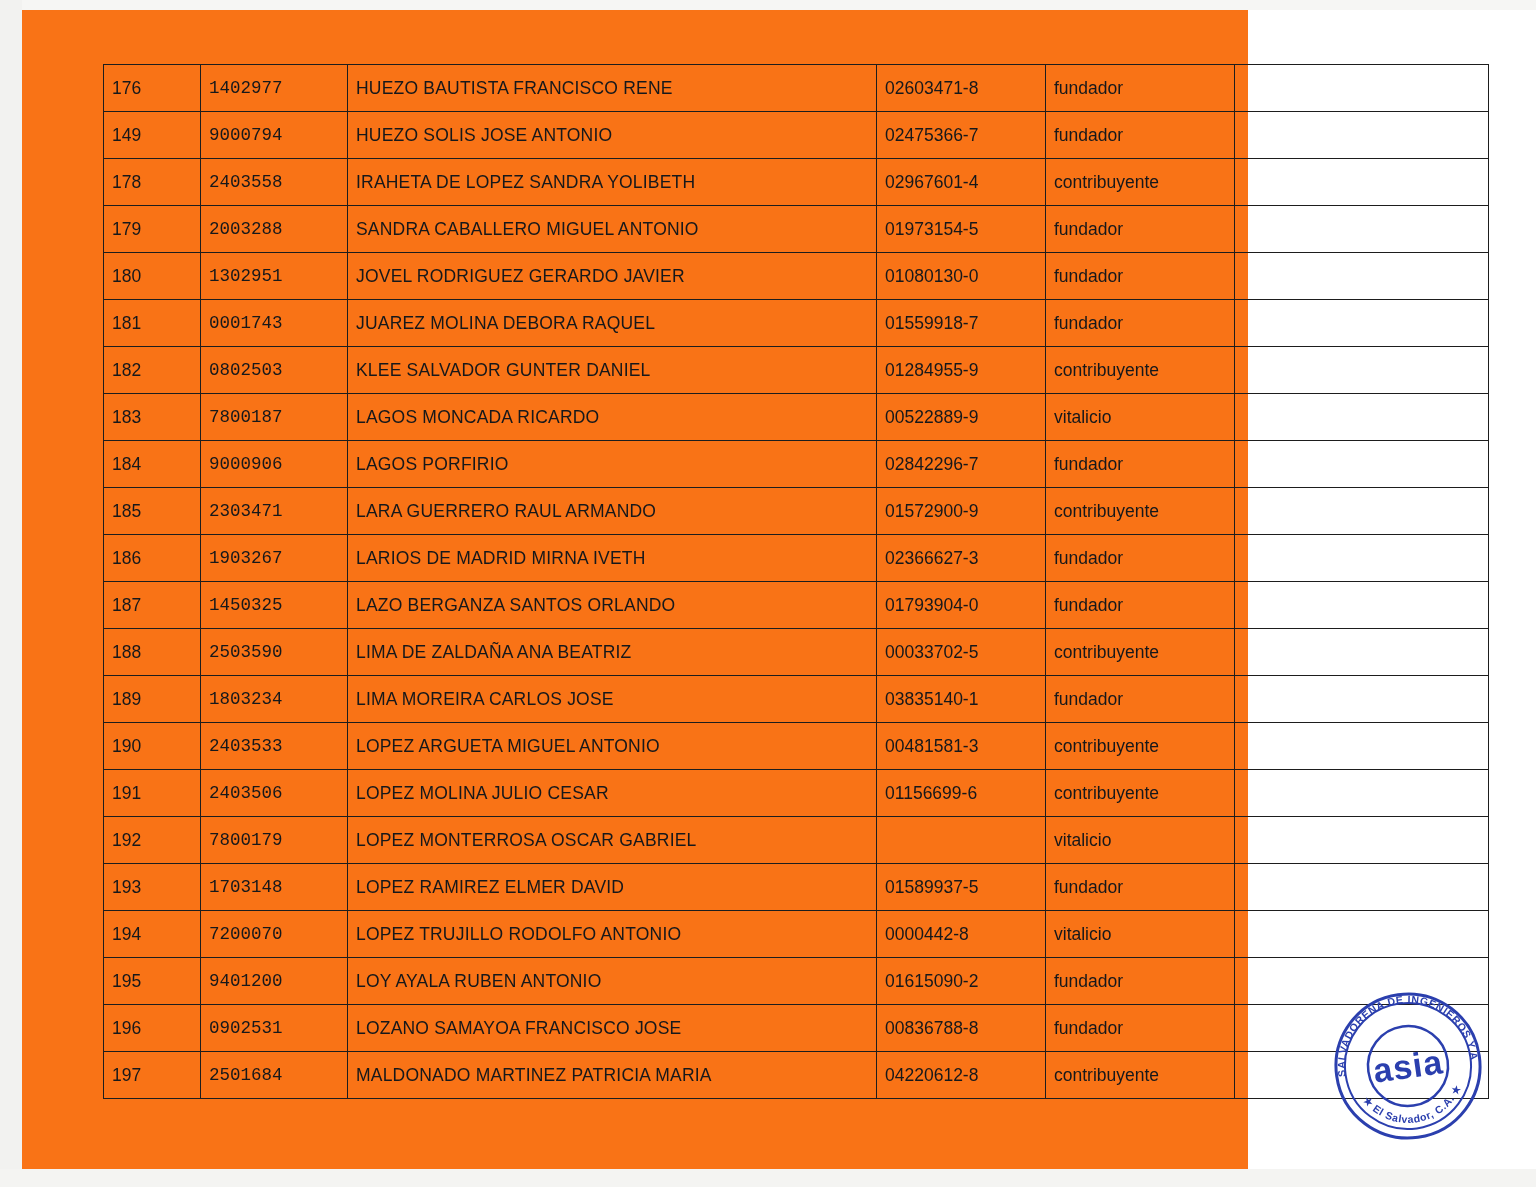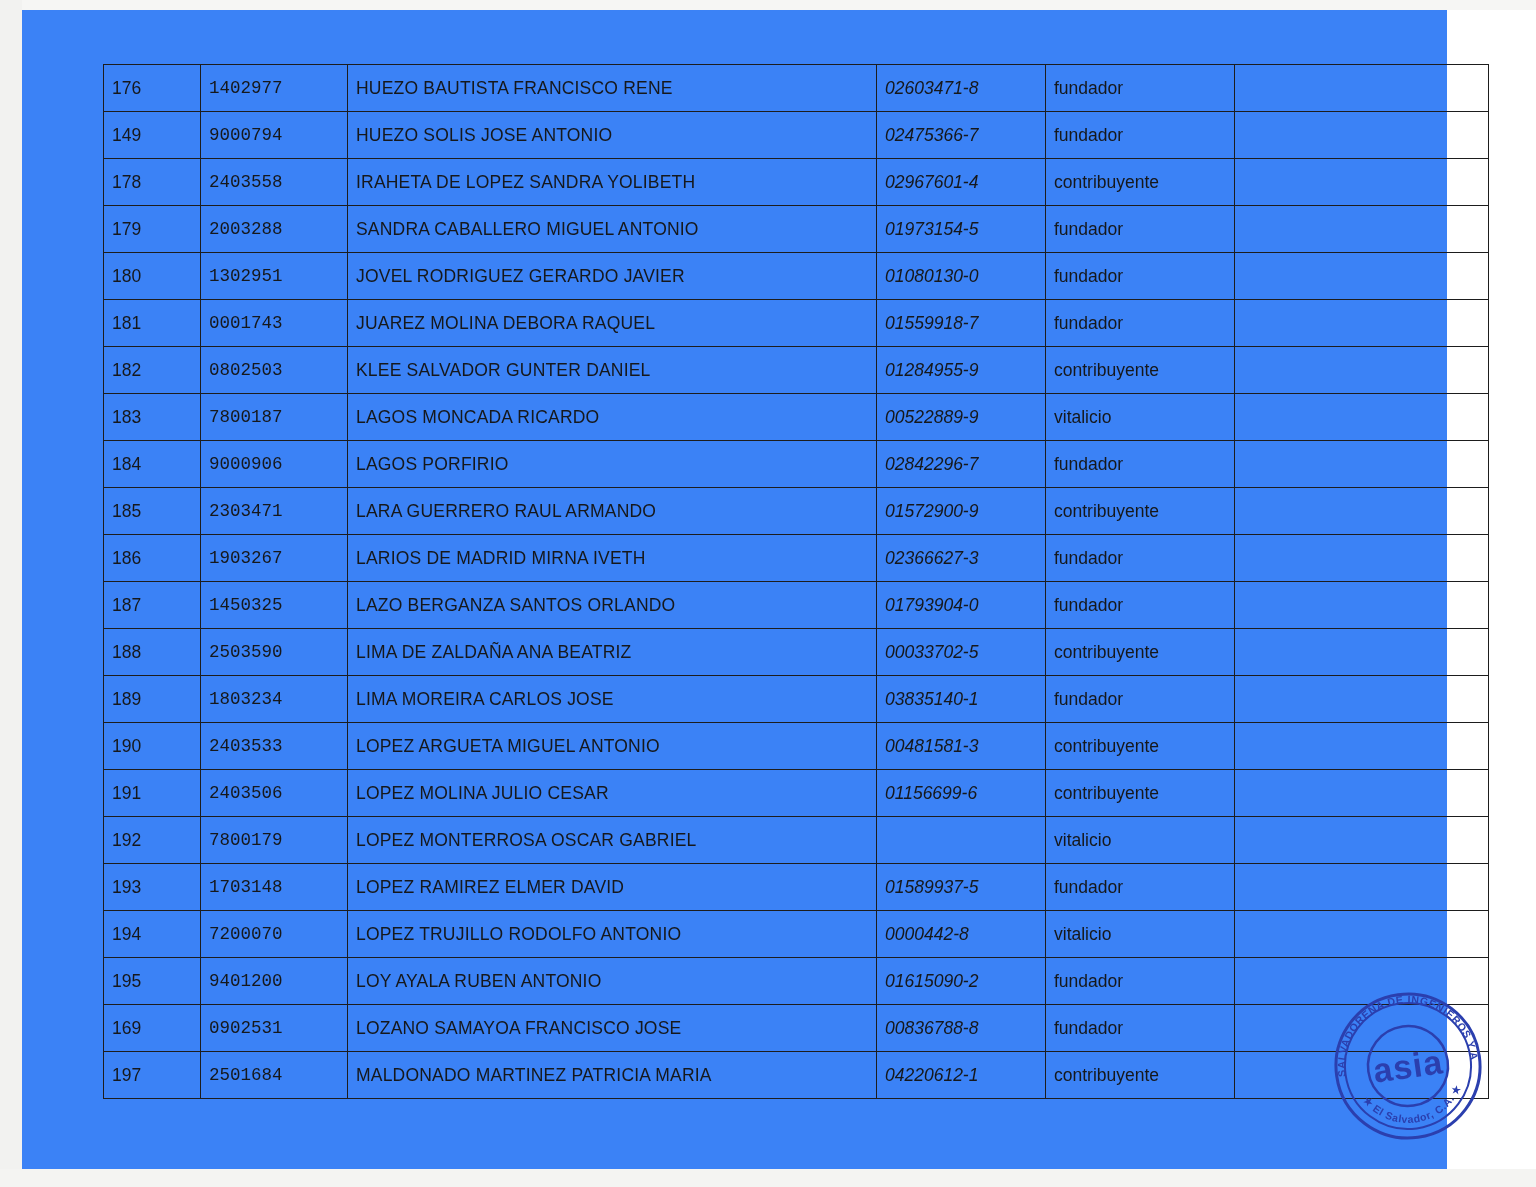--- a/index.html
+++ b/index.html
@@ -10,23 +10,23 @@
   body {
     width: 1536px;
     height: 1187px;
     font-family: "Liberation Sans", sans-serif;
     position: relative;
     overflow: hidden;
   }
   .page {
     position: absolute;
     left: 0; top: 0;
-    width: 1447px;
+    width: 1248px;
     height: 1187px;
-    background: #3b82f6;
+    background: #f97316;
   }
   
   .scan-edge-left {
     position: absolute;
     left: 0; top: 0;
     width: 22px; height: 1187px;
     background: #f2f2f0;
   }
   .scan-edge-bottom {
     position: absolute;
@@ -57,21 +57,21 @@
     padding: 0 0 0 8px;
     font-size: 17.5px;
     color: #16181b;
     vertical-align: middle;
     white-space: nowrap;
     overflow: hidden;
   }
   td.c-num      { width: 88px;  padding-left: 10px; }
   td.c-code     { width: 138px; padding-left: 10px; font-family: Liberation Mono, monospace; }
   td.c-name     { width: 520px; padding-left: 12px; letter-spacing: 0.2px; }
-  td.c-nit      { width: 160px; padding-left: 10px; font-style: italic; }
+  td.c-nit      { width: 160px; padding-left: 10px; }
   td.c-type     { width: 180px; padding-left: 10px; }
   td.c-blank    { width: 245px; }
   .stamp {
     position: absolute;
     left: 1325px;
     top: 983px;
     width: 166px;
     height: 166px;
     pointer-events: none;
   }
@@ -242,32 +242,32 @@
           </tr>
           <tr>
             <td class="c-num">195</td>
             <td class="c-code">9401200</td>
             <td class="c-name">LOY AYALA RUBEN ANTONIO</td>
             <td class="c-nit">01615090-2</td>
             <td class="c-type">fundador</td>
             <td class="c-blank"></td>
           </tr>
           <tr>
-            <td class="c-num">169</td>
+            <td class="c-num">196</td>
             <td class="c-code">0902531</td>
             <td class="c-name">LOZANO SAMAYOA FRANCISCO JOSE</td>
             <td class="c-nit">00836788-8</td>
             <td class="c-type">fundador</td>
             <td class="c-blank"></td>
           </tr>
           <tr>
             <td class="c-num">197</td>
             <td class="c-code">2501684</td>
             <td class="c-name">MALDONADO MARTINEZ PATRICIA MARIA</td>
-            <td class="c-nit">04220612-1</td>
+            <td class="c-nit">04220612-8</td>
             <td class="c-type">contribuyente</td>
             <td class="c-blank"></td>
           </tr>
         </tbody>
     </table>
   </div>
 
   <div class="stamp">
     <svg width="166" height="166" viewBox="0 0 166 166" xmlns="http://www.w3.org/2000/svg">
       <defs>

